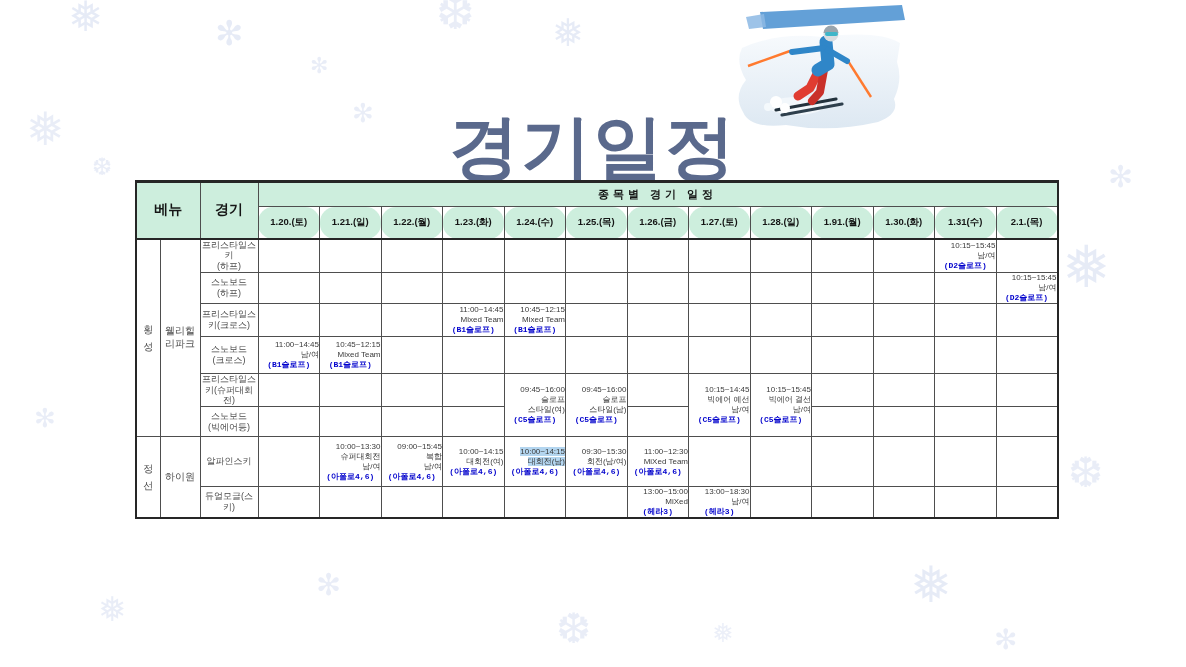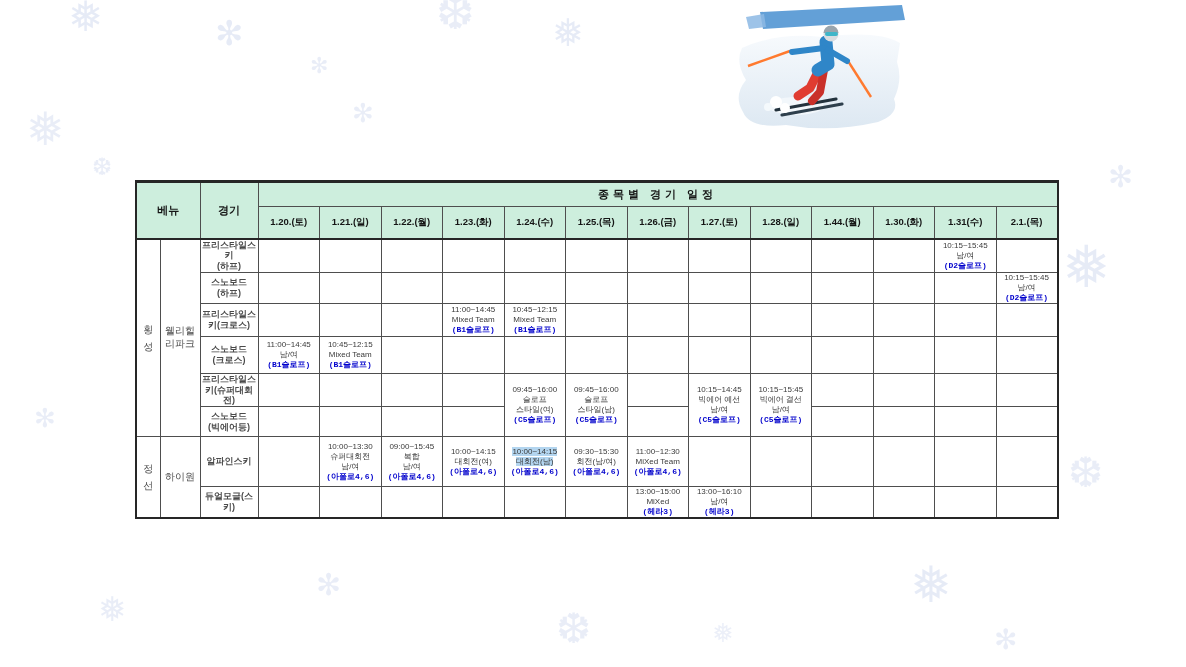--- a/index.html
+++ b/index.html
@@ -21,28 +21,28 @@
   .tbl-wrap { position:absolute; left:135px; top:180px; }
   table.sched { border-collapse:collapse; table-layout:fixed;
     border:2px solid #262626; border-top:3px solid #262626; }
   table.sched th, table.sched td {
     border:1px solid #4e4e4e; padding:0; margin:0; text-align:center;
     vertical-align:middle; overflow:hidden;
   }
   table.sched thead { border-bottom:2px solid #262626; }
   table.sched thead th { background:#cdeedd; color:#151515; font-weight:bold; }
   th.span-title { font-size:11px; letter-spacing:4px; }
-  th.corner { font-size:11px; }
-  th.date { font-size:9.5px; }
+  th.corner { font-size:14px; }
+  th.date { font-size:9.5px;border-radius:15px; }
   td.region { font-size:10px; color:#4a4a4a; }
   td.region .vch { line-height:1.7; }
   td.resort { font-size:10px; color:#4a4a4a; line-height:1.25; }
-  td.event { font-size:9px; color:#4a4a4a; line-height:1.2;font-weight:bold; }
+  td.event { font-size:9px; color:#4a4a4a; line-height:1.2; }
   td.data  { font-size:8px; }
-  .t { color:#3a3a3a; line-height:1.25; white-space:nowrap; }
+  .t { color:#3a3a3a; line-height:1.25; white-space:nowrap;text-align:right; }
   .s { color:#0000cc; font-weight:bold; line-height:1.25; white-space:nowrap;font-family:Liberation Mono, monospace; }
   .hlline { background:#b3d5ef; }
 </style>
 </head>
 <body>
 
 <div class="slide">
 
   <div id="flakes">
       <span class="flake" style="left: 68px; top: -4px; font-size: 42px; opacity: 0.9;">❅</span>
@@ -58,20 +58,21 @@
       <span class="flake" style="left: 1068px; top: 452px; font-size: 42px; opacity: 0.8;">❆</span>
       <span class="flake" style="left: 34px; top: 405px; font-size: 26px; opacity: 0.8;">✻</span>
       <span class="flake" style="left: 910px; top: 560px; font-size: 50px; opacity: 0.9;">❅</span>
       <span class="flake" style="left: 556px; top: 608px; font-size: 42px; opacity: 0.8;">❆</span>
       <span class="flake" style="left: 316px; top: 570px; font-size: 30px; opacity: 0.8;">✻</span>
       <span class="flake" style="left: 98px; top: 592px; font-size: 34px; opacity: 0.8;">❅</span>
       <span class="flake" style="left: 712px; top: 620px; font-size: 26px; opacity: 0.7;">❅</span>
       <span class="flake" style="left: 994px; top: 626px; font-size: 28px; opacity: 0.8;">✻</span>
     </div>
 
+  <h1 class="title">경기일정</h1>
 
   <div class="hero">
     <svg width="178" height="130" viewBox="0 0 178 130">
       <defs>
         <linearGradient id="snowGrad" x1="0" y1="0" x2="0" y2="1">
           <stop offset="0" stop-color="#f7fafd"></stop>
           <stop offset="1" stop-color="#dde8f2"></stop>
         </linearGradient>
       </defs>
 
@@ -134,21 +135,21 @@
           <tr style="height: 32px;">
             <th class="date">1.20.(토)</th>
             <th class="date">1.21.(일)</th>
             <th class="date">1.22.(월)</th>
             <th class="date">1.23.(화)</th>
             <th class="date">1.24.(수)</th>
             <th class="date">1.25.(목)</th>
             <th class="date">1.26.(금)</th>
             <th class="date">1.27.(토)</th>
             <th class="date">1.28.(일)</th>
-            <th class="date">1.44.(월)</th>
+            <th class="date">1.91.(월)</th>
             <th class="date">1.30.(화)</th>
             <th class="date">1.31(수)</th>
             <th class="date">2.1.(목)</th>
           </tr>
         </thead>
         <tbody>
           <tr style="height: 33px;">
             <td class="region" rowspan="6">
               <div class="vch">횡</div>
               <div class="vch">성</div>
@@ -370,21 +371,21 @@
             <td class="data"></td>
             <td class="data"></td>
             <td class="data"></td>
             <td class="data"></td>
             <td class="data">
               <div class="t">13:00~15:00</div>
               <div class="t">MiXed</div>
               <div class="s">(헤라3)</div>
             </td>
             <td class="data">
-              <div class="t">13:00~16:10</div>
+              <div class="t">13:00~18:30</div>
               <div class="t">남/여</div>
               <div class="s">(헤라3)</div>
             </td>
             <td class="data"></td>
             <td class="data"></td>
             <td class="data"></td>
             <td class="data"></td>
             <td class="data"></td>
           </tr>
         </tbody>

